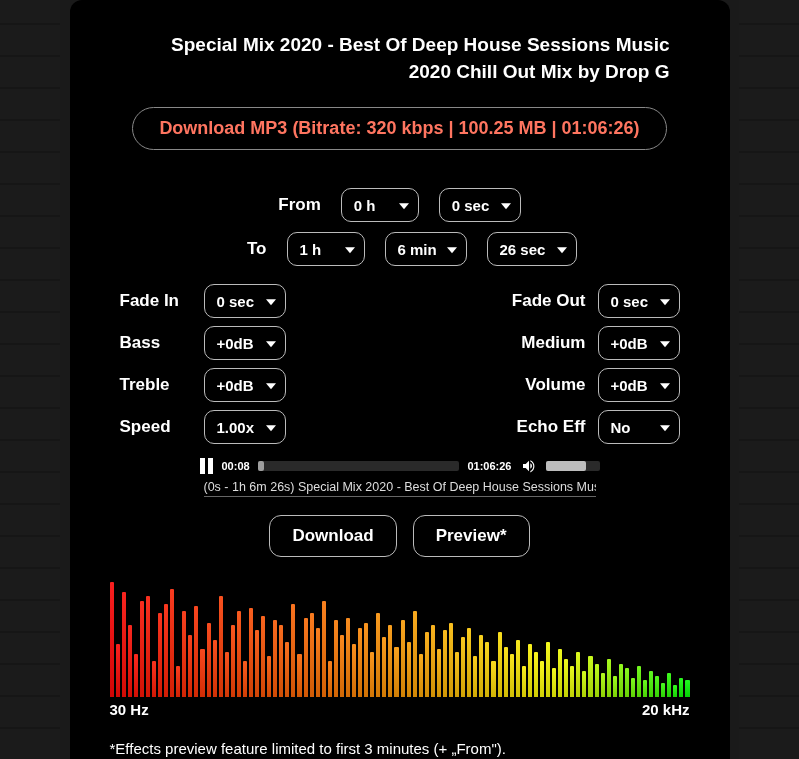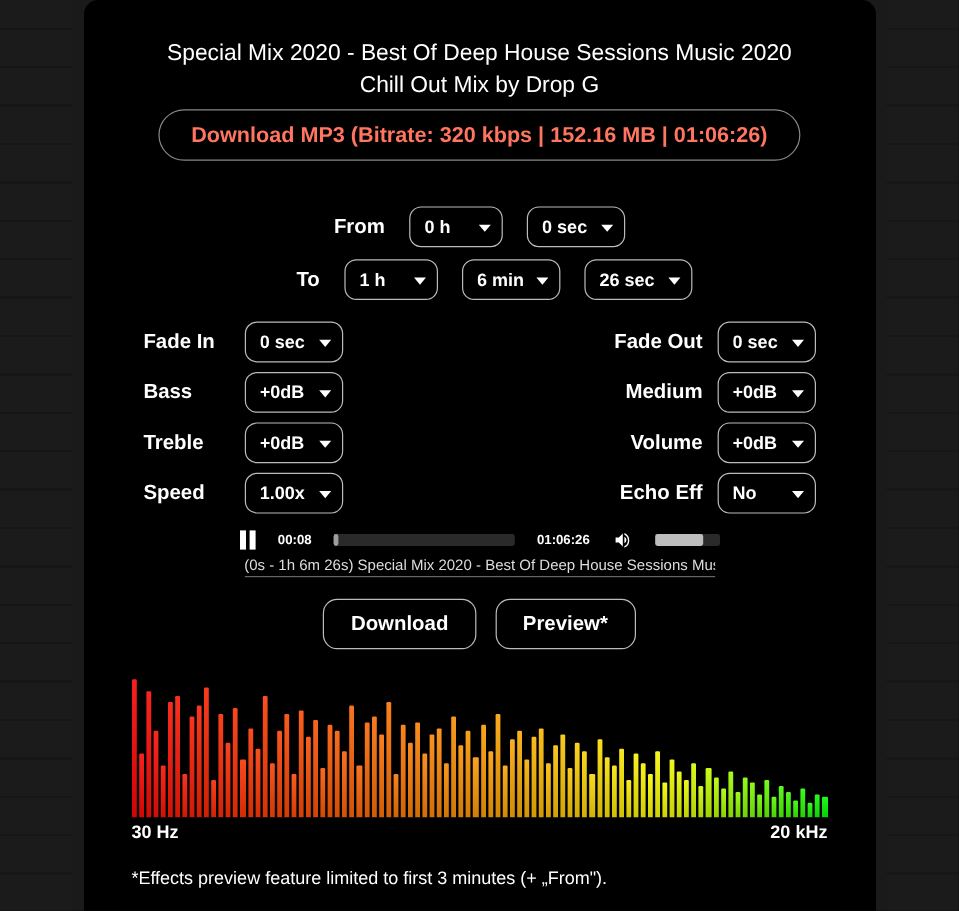--- a/index.html
+++ b/index.html
@@ -1,35 +1,35 @@
 <!DOCTYPE html>
 <html><head>
 <meta charset="utf-8">
 <style>
 * { box-sizing: border-box; margin: 0; padding: 0; }
 body { background: #0a0a0a; font-family: "Segoe UI", Arial, sans-serif; color: #fff; width: 799px; height: 759px; overflow: hidden; position: relative; }
 .brickbg { position: absolute; inset: 0; background: #1a1a1a; }
 .brickbg::before, .brickbg::after { content:""; position:absolute; top:0; bottom:0; width:60px; background: repeating-linear-gradient(0deg,#1c1c1c 0 30px,#141414 30px 32px), repeating-linear-gradient(90deg,#1c1c1c 0 40px,#141414 40px 42px); opacity:0.5; }
 .brickbg::before{left:0} .brickbg::after{right:0}
 .panel { position: relative; margin: 0 auto; width: 660px; background: #000; border-radius: 12px; padding: 24px 20px 20px; }
-h1.title { font-size: 19px; font-weight: 400; text-align: center; line-height: 1.4; margin: 8px 40px 6px; }
+h1.title { font-size: 19px; font-weight: 700; text-align: right; line-height: 1.4; margin: 8px 40px 22px; }
 .dl-btn { display: block; margin: 0 auto 20px; border: 1px solid #888; border-radius: 22px; background: transparent; color: #ff7560; font-size: 18px; font-weight: 700; padding: 10px 26px; cursor: pointer; }
 .inner { background: #000; border-radius: 12px; padding: 18px 10px; }
 .row { display: flex; align-items: center; justify-content: center; gap: 20px; margin-bottom: 10px; }
 .lbl { font-size: 17px; font-weight: 700; text-align: right; }
 .sel { background: #000; color: #fff; border: 1px solid #bbb; border-radius: 10px; height: 34px; font-size: 15px; font-weight: 700; padding: 0 30px 0 12px; appearance: none; position: relative; cursor: pointer; }
 .selwrap { position: relative; display: inline-block; }
 .selwrap::after { content:""; position:absolute; right:10px; top:50%; transform:translateY(-30%); border-left:5px solid transparent; border-right:5px solid transparent; border-top:6px solid #fff; pointer-events:none; }
 .w70 { width: 78px; } .w82 { width: 82px; } .w90 { width: 90px; }
 .grid2 { display: grid; grid-template-columns: 1fr 1fr; gap: 8px 40px; padding: 8px 20px 0; }
 .pair { display: flex; align-items: center; justify-content: flex-start; gap: 12px; }
 .pair .lbl2 { font-size: 17px; font-weight: 700; width: 72px; text-align: left; }
 .pair.right { justify-content: flex-end; }
 .pair.right .lbl2 { width: auto; text-align: right; margin-left: 36px; }
-.player { display: flex; align-items: center; gap: 18px; margin: 14px auto 6px; width: 400px; }
+.player { display: flex; align-items: center; gap: 8px; margin: 14px auto 6px; width: 400px; }
 .pause { width: 14px; height: 16px; display: flex; gap: 3px; cursor: pointer; }
 .pause span { width: 5px; background: #fff; }
 .tm { font-size: 11px; font-weight: 700; }
 .bar { flex: 1; height: 10px; background: #2a2a2a; border-radius: 2px; position: relative; cursor: pointer; }
 .bar .fill { position:absolute; left:0; top:0; bottom:0; width: 3%; background: #9e9e9e; border-radius: 2px; }
 .spk { width: 18px; height: 16px; position: relative; cursor: pointer; }
 .spk svg { width:100%; height:100%; fill:#fff; }
 .vol { width: 54px; height: 10px; background: #2a2a2a; border-radius: 2px; position: relative; cursor: pointer; }
 .vol .fill { position:absolute; left:0; top:0; bottom:0; width: 75%; background: #bdbdbd; border-radius: 2px; }
 .nowplay { text-align: center; font-size: 12.5px; color: #ddd; border-bottom: 1px solid #666; width: 392px; margin: 0 auto 18px; padding-bottom: 2px; white-space: nowrap; overflow: hidden; }
@@ -39,21 +39,21 @@
 .sbar { flex: 1; border-radius: 1px 1px 0 0; }
 .axis { display: flex; justify-content: space-between; font-size: 15px; font-weight: 700; padding: 0 10px 16px; }
 .foot { font-size: 15px; font-weight: 400; padding: 6px 10px 0; }
 </style>
 </head>
 <body>
 <div class="brickbg"></div>
 
 <div class="panel">
   <h1 class="title">Special Mix 2020 - Best Of Deep House Sessions Music 2020 Chill Out Mix by Drop G</h1>
-  <button class="dl-btn">Download MP3 (Bitrate: 320 kbps | 152.16 MB | 01:06:26)</button>
+  <button class="dl-btn">Download MP3 (Bitrate: 320 kbps | 100.25 MB | 01:06:26)</button>
 
   <div class="inner">
     <div class="row">
       <span class="lbl">From</span>
       <span class="selwrap"><select class="sel w70"><option>0 h</option></select></span>
       <span class="selwrap"><select class="sel w82"><option>0 sec</option></select></span>
     </div>
     <div class="row">
       <span class="lbl" style="width:44px">To</span>
       <span class="selwrap"><select class="sel w70"><option>1 h</option></select></span>

